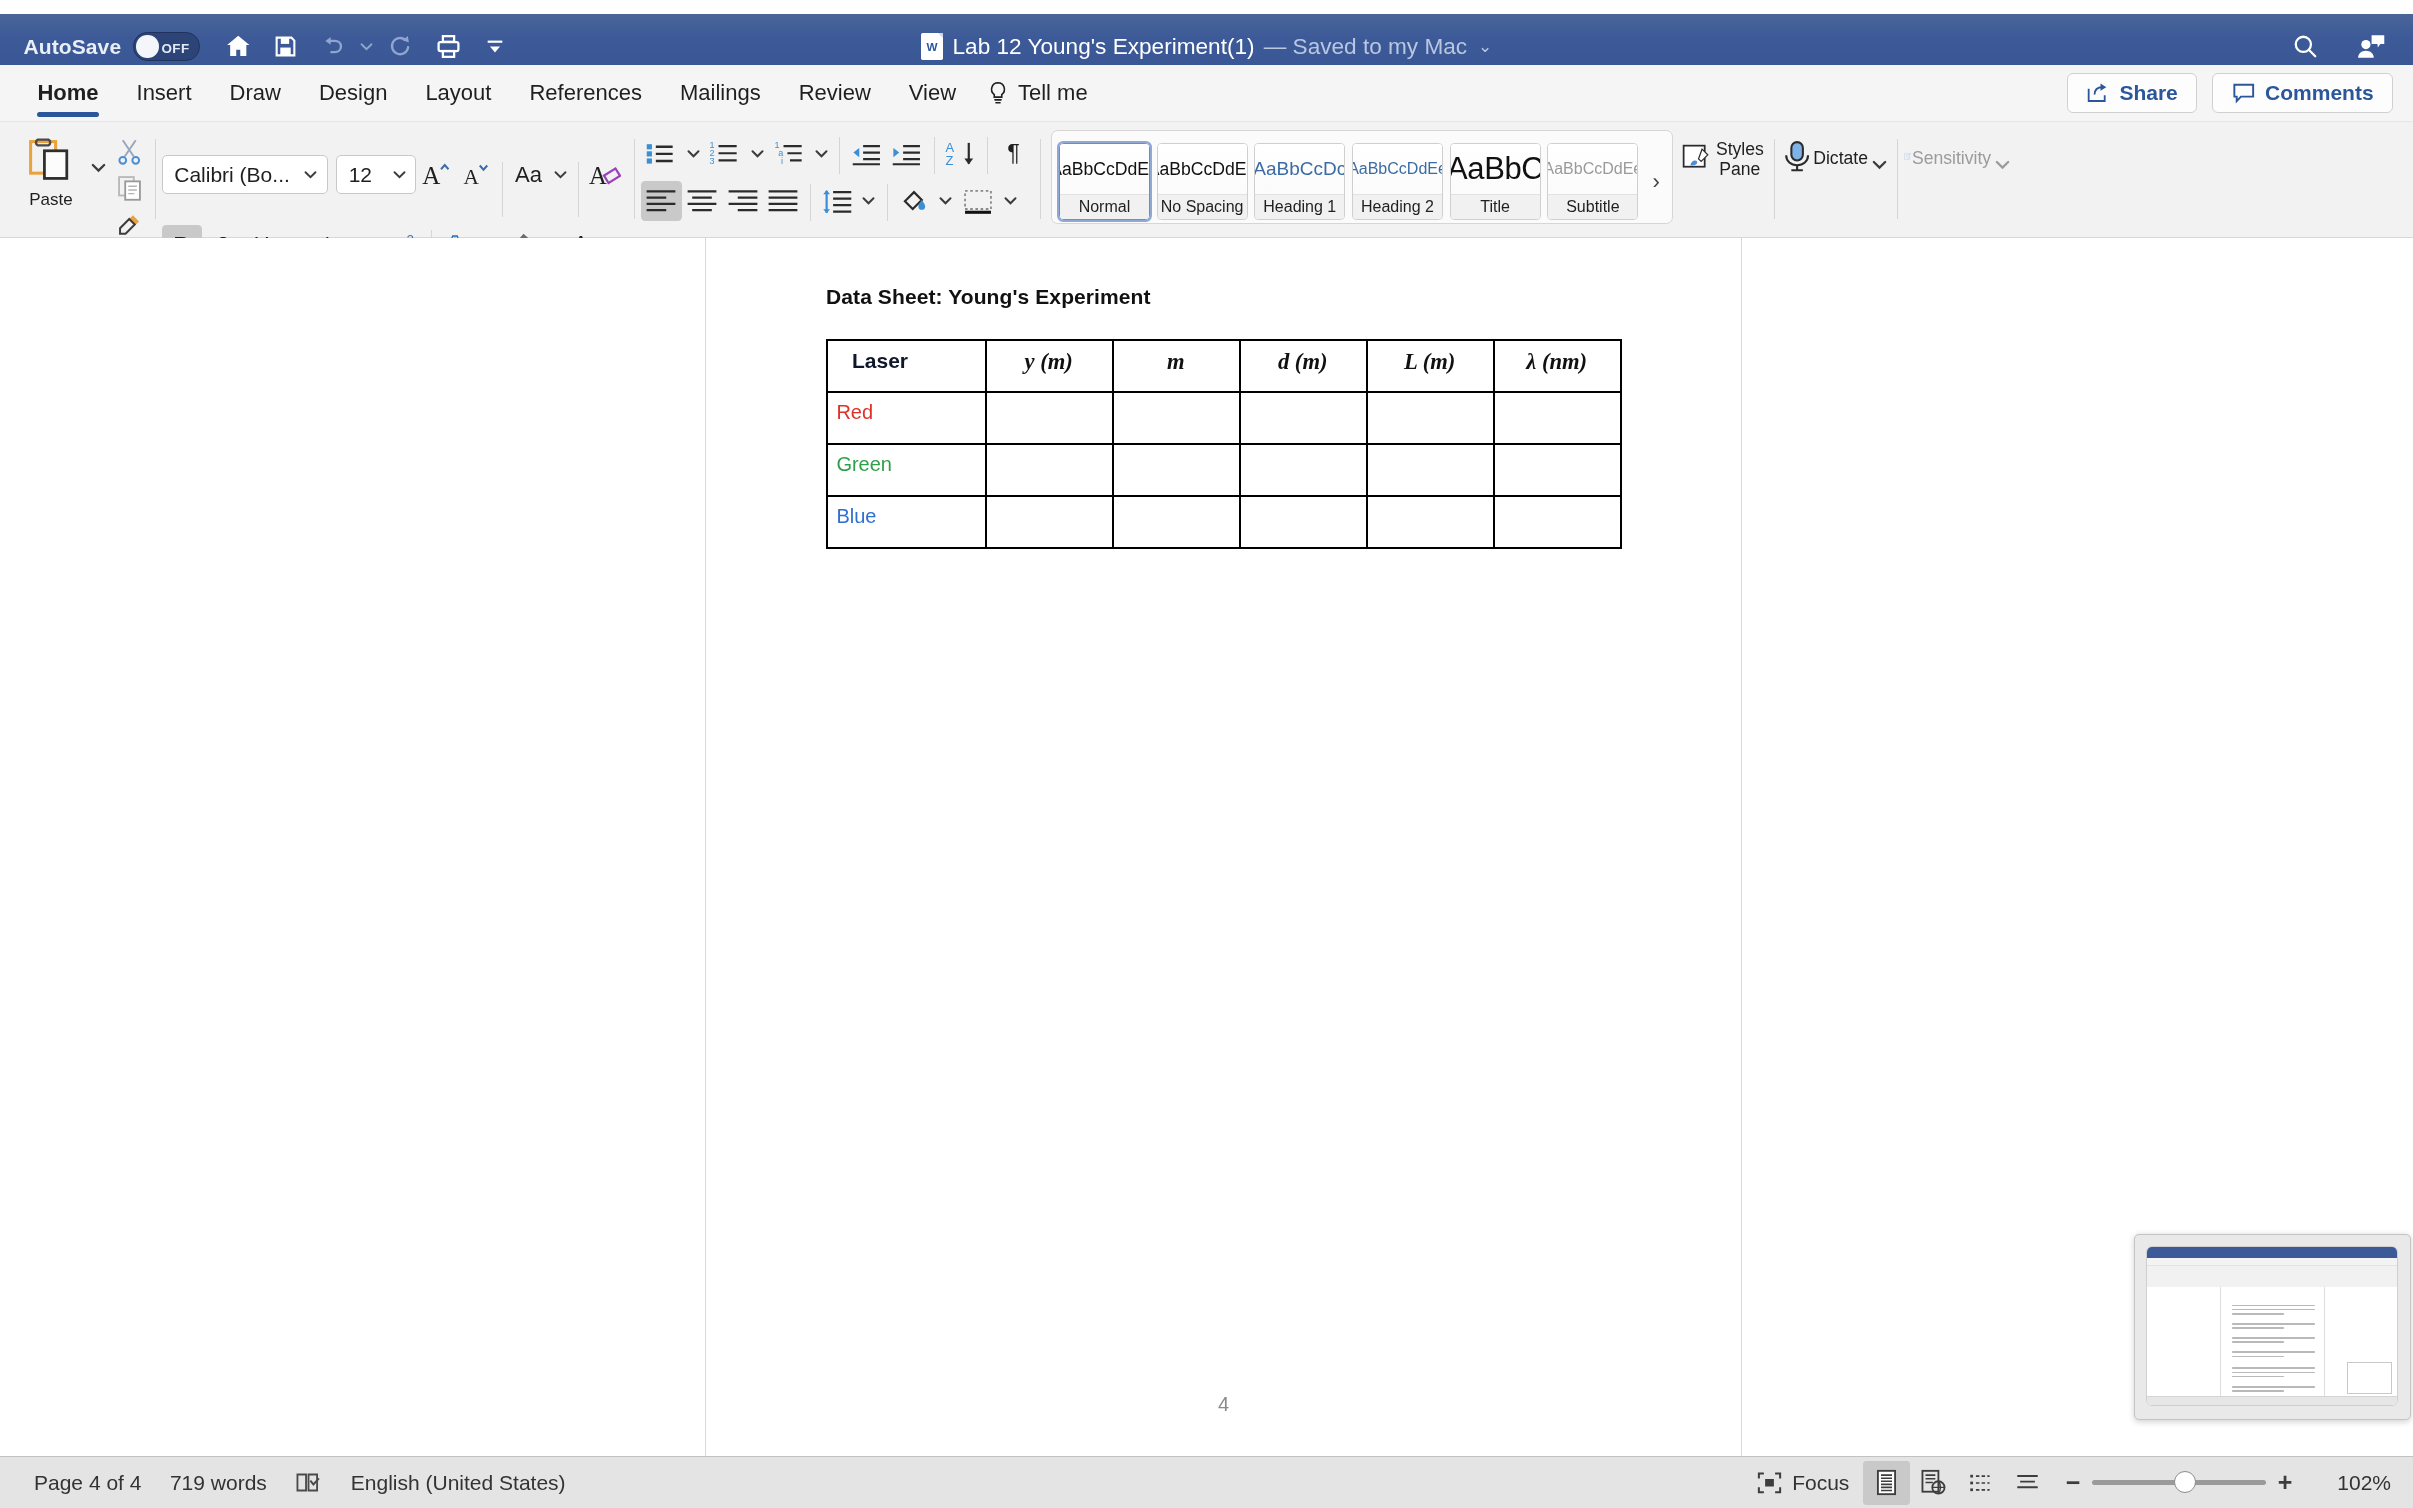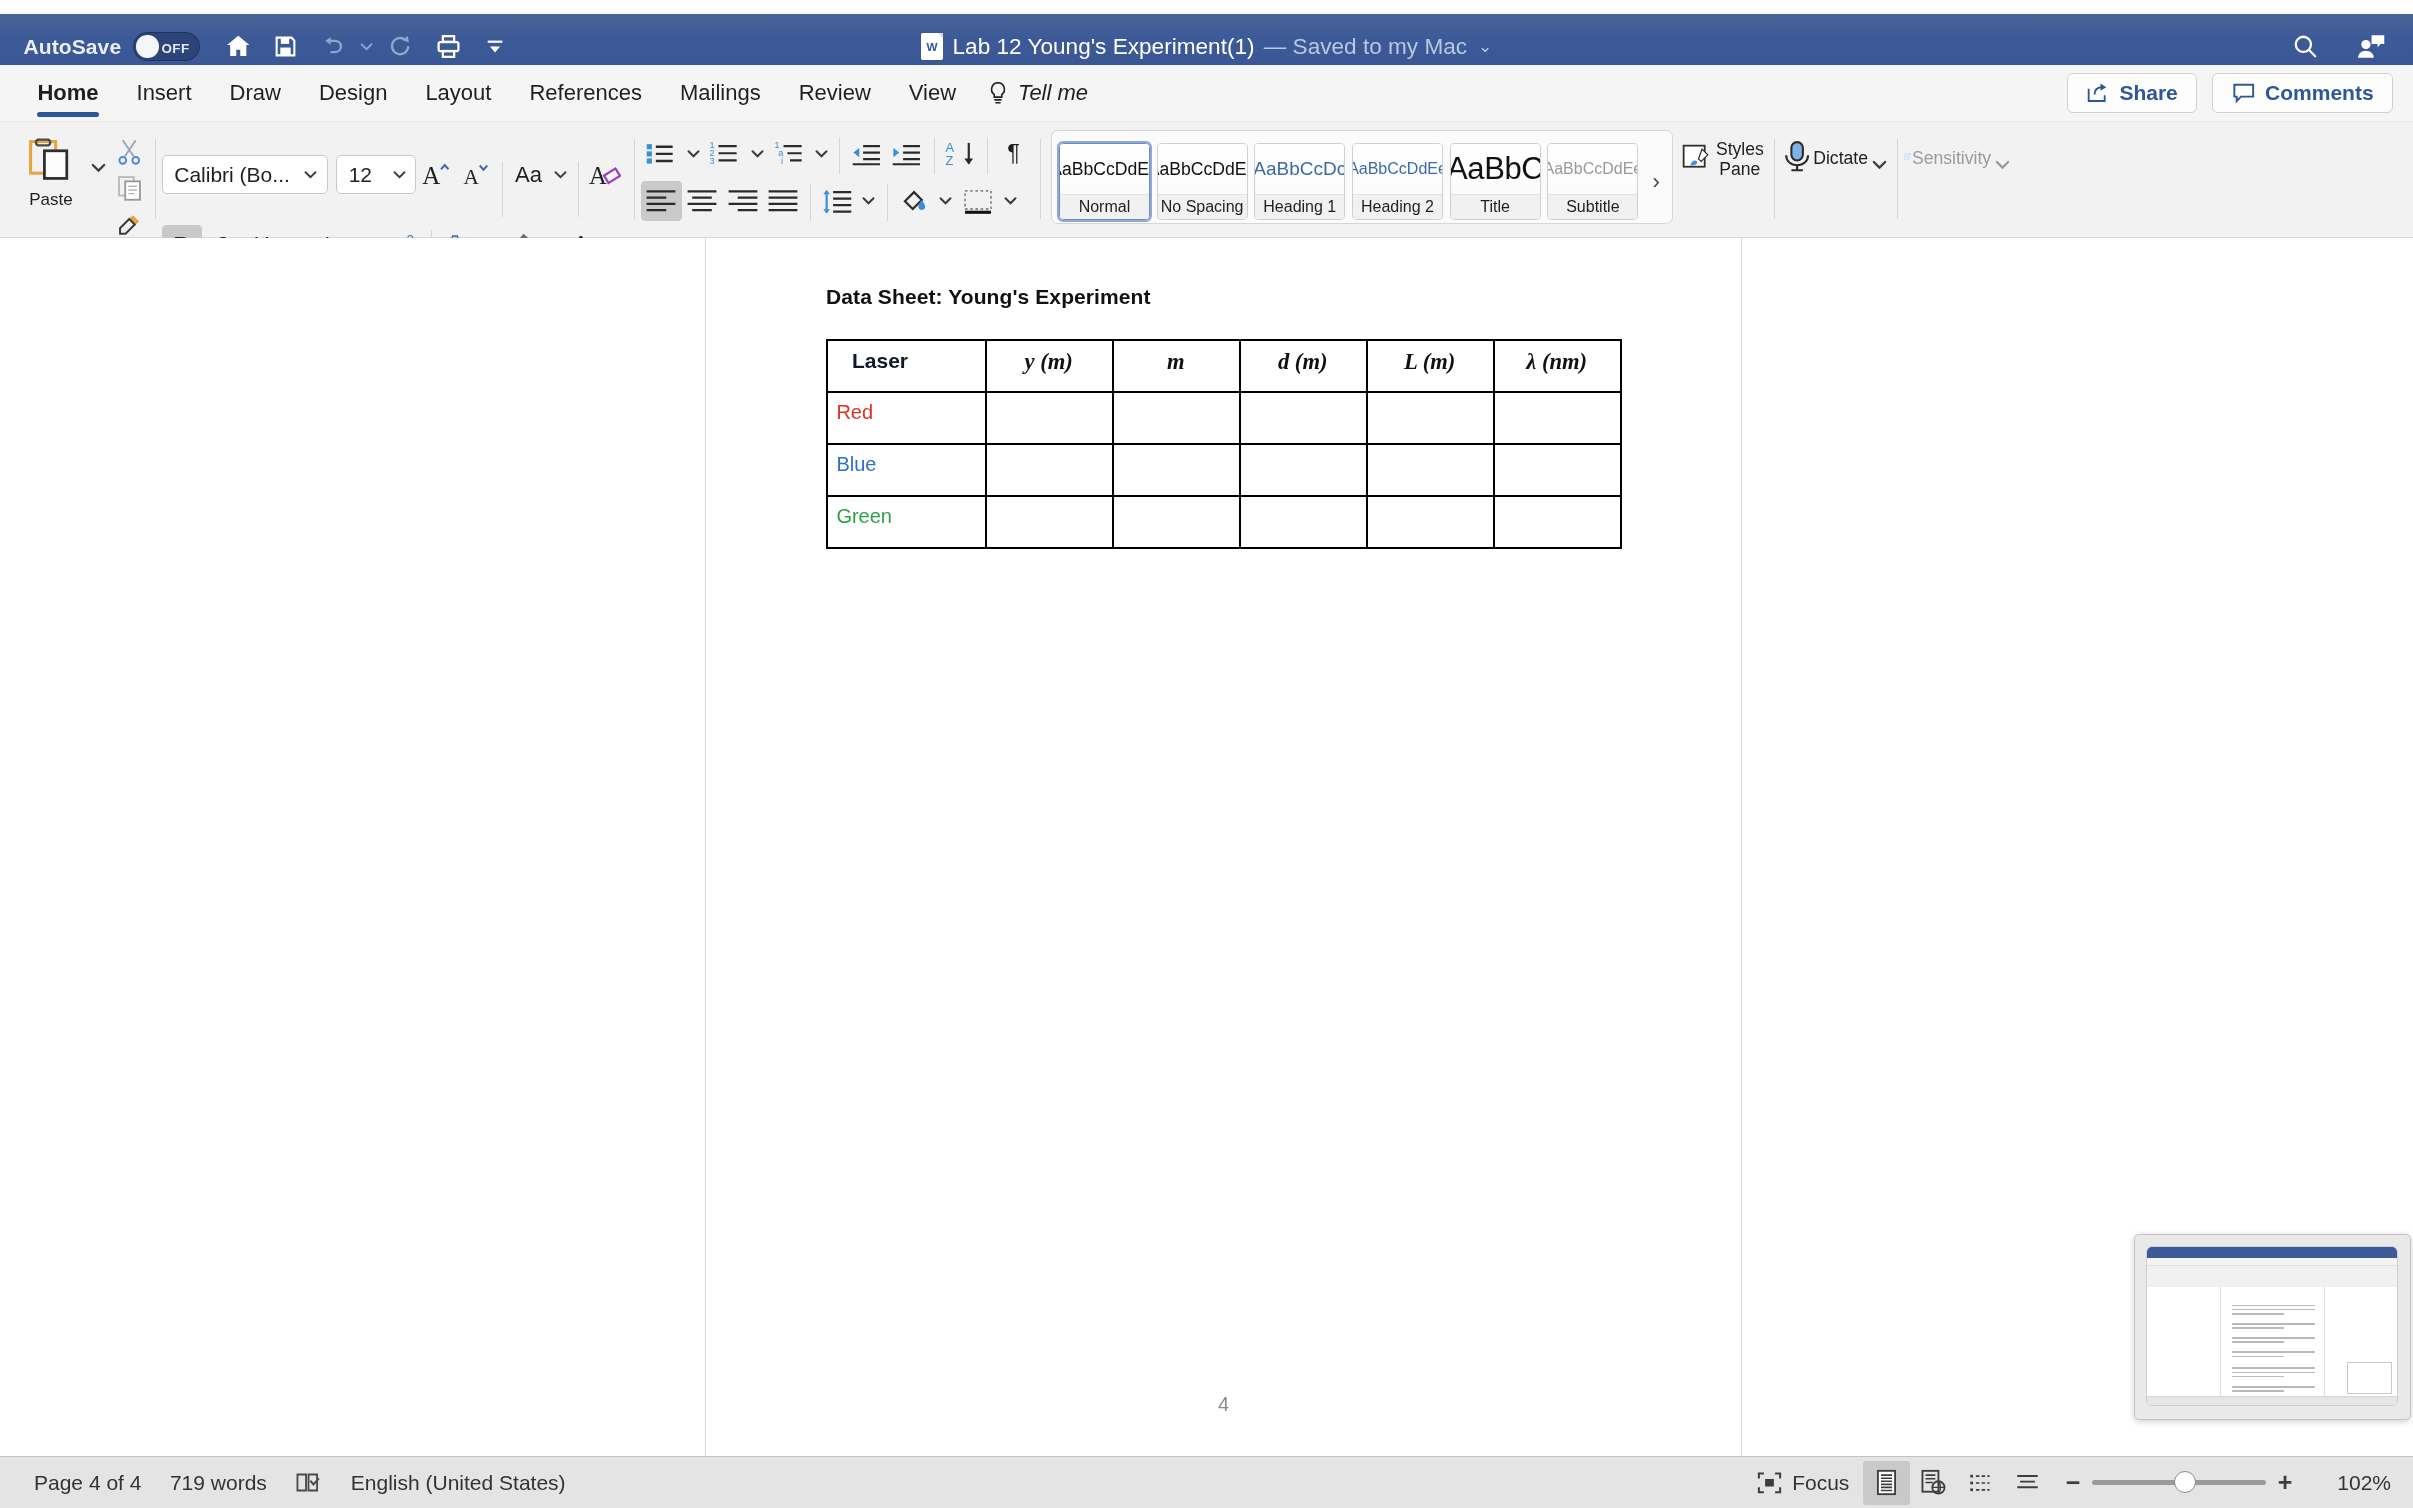--- a/index.html
+++ b/index.html
@@ -74,21 +74,21 @@
   .tabs-list { display: flex; align-items: center; padding-left: 18.4px; gap: 0; }
   .tab {
     position: relative; padding: 0 19px; height: 57px;
     display: flex; align-items: center; font-size: 22px; color: #1f1f1f;
   }
   .tab.active { font-weight: 700; }
   .tab.active::after {
     content: ""; position: absolute; left: 18.4px; right: 18.4px; bottom: 5px;
     height: 5px; border-radius: 2.5px; background: #2b579a;
   }
-  .tab-tellme { display: flex; align-items: center; gap: 9.2px; padding-left: 11.7px; font-style: italic; }
+  .tab-tellme { display: flex; align-items: center; gap: 9.2px; padding-left: 11.7px; }
 
   .tabs-right { position: absolute; right: 20px; display: flex; align-items: center; gap: 15px; }
   .pillbtn {
     height: 40px; padding: 0 18.4px; border: 0.8px solid #d0d0d0; border-radius: 5.9px;
     background: #fdfdfd; display: flex; align-items: center; gap: 10px;
     font-size: 21px; font-weight: 700; color: #2b579a;
   }
 
   
   .ribbon {
@@ -762,29 +762,29 @@
         <tbody>
           <tr>
             <td class="laser-c" style="color:#e03127">Red</td>
             <td></td>
             <td></td>
             <td></td>
             <td></td>
             <td></td>
           </tr>
           <tr>
-            <td class="laser-c" style="color:#2f6fd0">Blue</td>
+            <td class="laser-c" style="color:#2fa04a">Green</td>
             <td></td>
             <td></td>
             <td></td>
             <td></td>
             <td></td>
           </tr>
           <tr>
-            <td class="laser-c" style="color:#2fa04a">Green</td>
+            <td class="laser-c" style="color:#2f6fd0">Blue</td>
             <td></td>
             <td></td>
             <td></td>
             <td></td>
             <td></td>
           </tr>
         </tbody>
       </table>
     </div>
     <div class="page-num">4</div>

